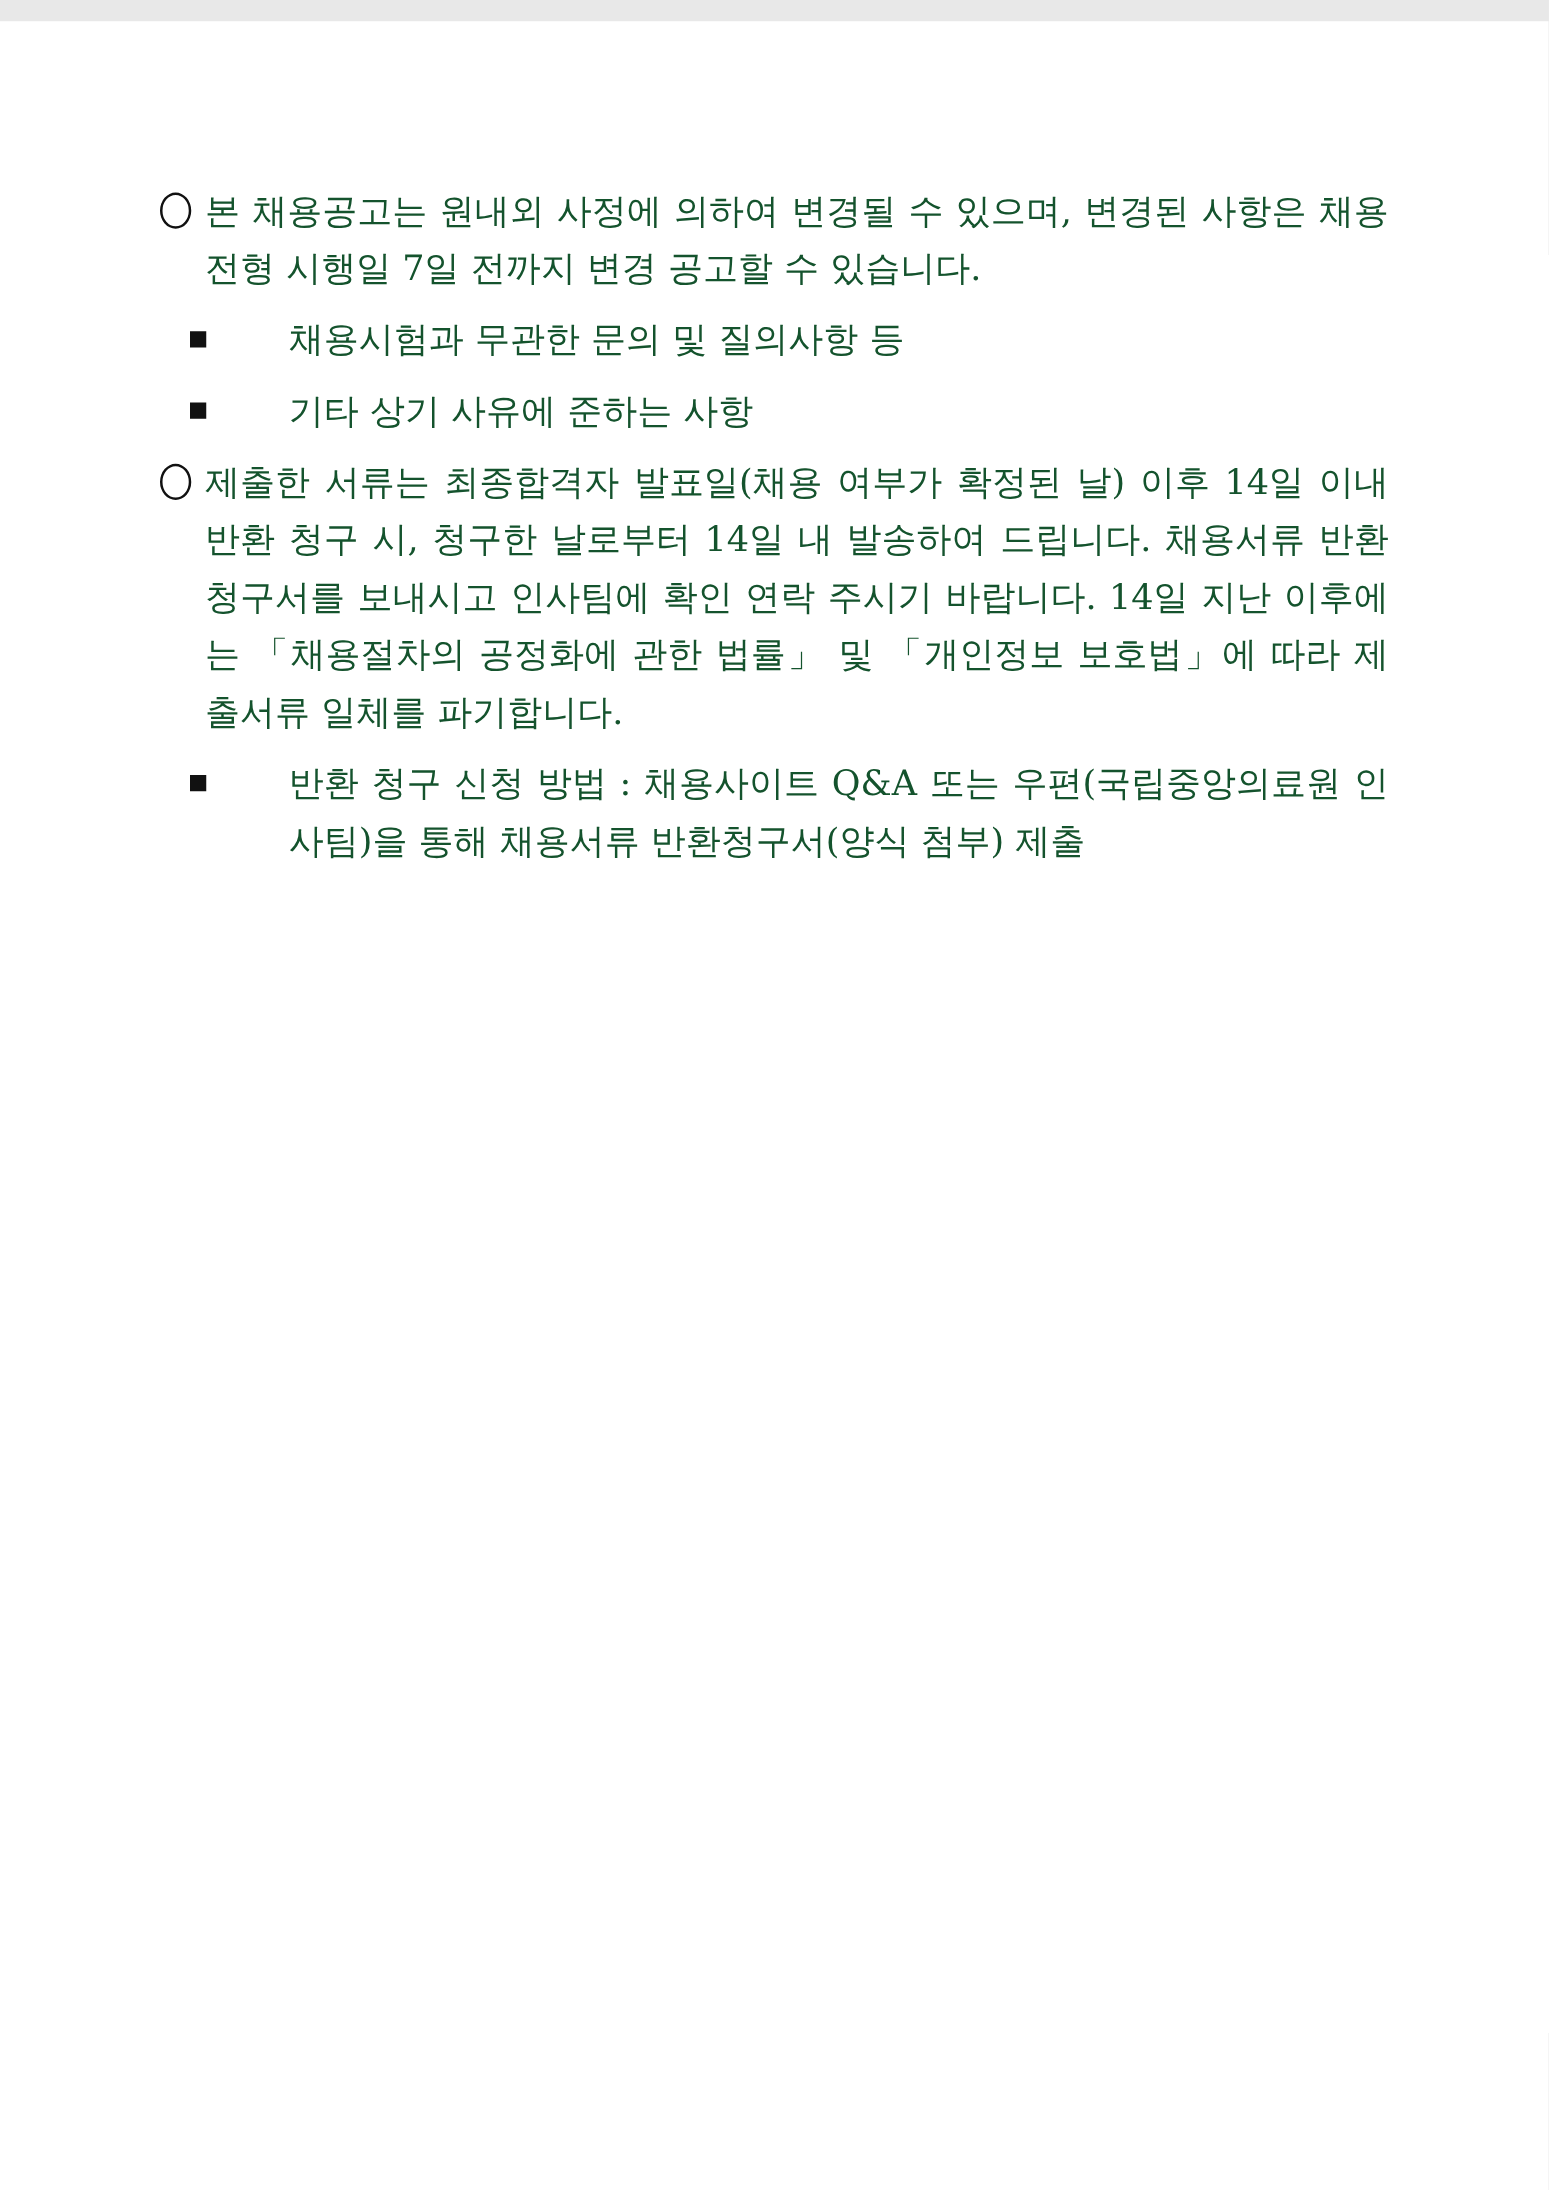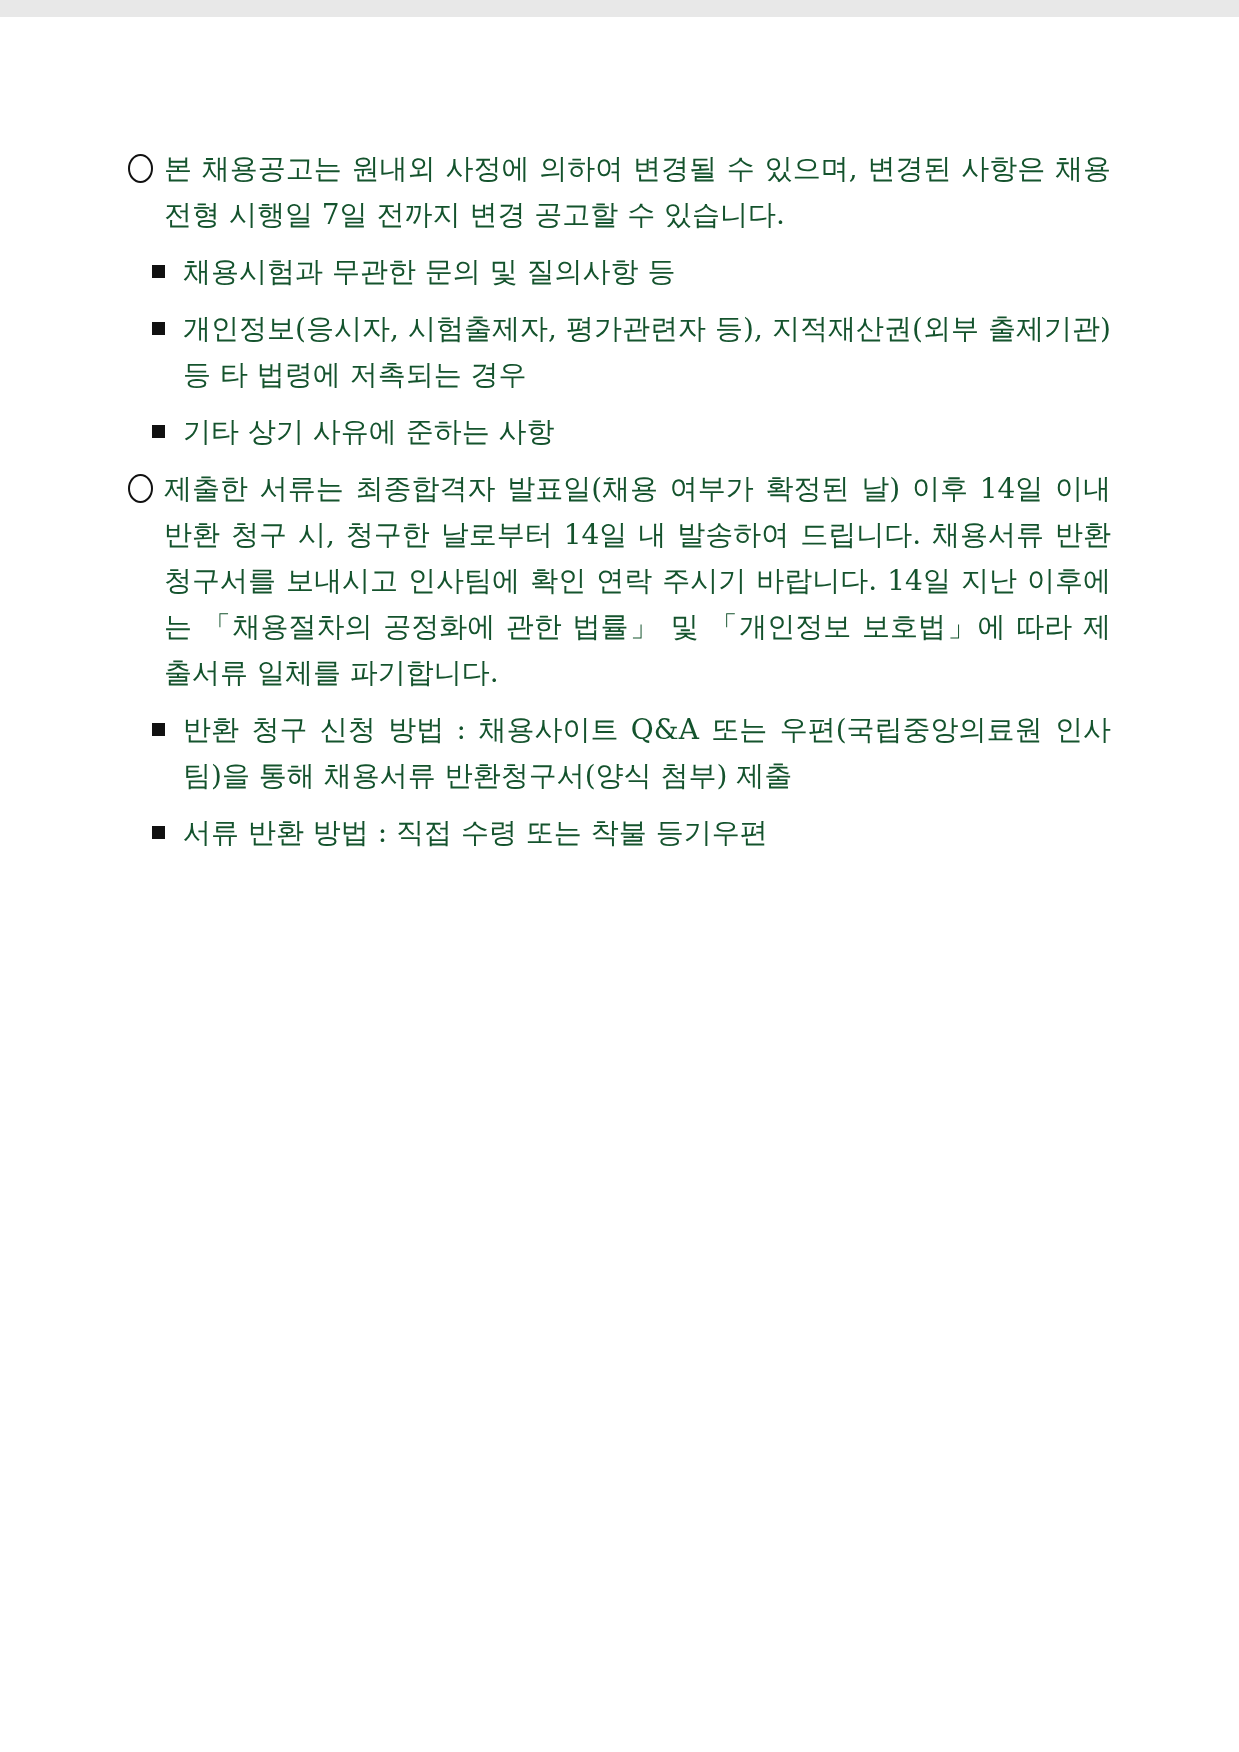--- a/index.html
+++ b/index.html
@@ -13,21 +13,21 @@
       font-family: "DejaVu Serif", "Liberation Serif", serif;
       color: #14532d;
       padding: 129px 128px 0 128px;
       overflow: hidden;
     }
     .item {
       display: flex;
       align-items: flex-start;
       margin-bottom: 11px;
     }
-    .item.square { margin-left: 22px; }
+    .item.square { margin-left: 22px; gap: 48px; }
     .marker-col {
       flex: 0 0 36px;
     }
     .item.square .marker-col { flex: 0 0 33px; }
     .circle-glyph {
       display: inline-block;
       width: 25px;
       height: 29px;
       margin-top: 8px;
       border: 2px solid #111111;
@@ -61,39 +61,31 @@
     <div class="text">본 채용공고는 원내외 사정에 의하여 변경될 수 있으며, 변경된 사항은 채용전형 시행일 7일 전까지 변경 공고할 수 있습니다.</div>
   </div>
 
 
 
   <div class="item square">
     <span class="marker-col"><span class="square-glyph"></span></span>
     <div class="text">채용시험과 무관한 문의 및 질의사항 등</div>
   </div>
 
-  <div class="item square">
-    <span class="marker-col"><span class="square-glyph"></span></span>
-    <div class="text">개인정보(응시자, 시험출제자, 평가관련자 등), 지적재산권(외부 출제기관) 등 타 법령에 저촉되는 경우</div>
-  </div>
 
   <div class="item square">
     <span class="marker-col"><span class="square-glyph"></span></span>
     <div class="text">기타 상기 사유에 준하는 사항</div>
   </div>
 
   <div class="item circle">
     <span class="marker-col"><span class="circle-glyph"></span></span>
     <div class="text">제출한 서류는 최종합격자 발표일(채용 여부가 확정된 날) 이후 14일 이내 반환 청구 시, 청구한 날로부터 14일 내 발송하여 드립니다. 채용서류 반환청구서를 보내시고 인사팀에 확인 연락 주시기 바랍니다. 14일 지난 이후에는 「채용절차의 공정화에 관한 법률」 및 「개인정보 보호법」에 따라 제출서류 일체를 파기합니다.</div>
   </div>
 
   <div class="item square">
     <span class="marker-col"><span class="square-glyph"></span></span>
     <div class="text">반환 청구 신청 방법 : 채용사이트 Q&amp;A 또는 우편(국립중앙의료원 인사팀)을 통해 채용서류 반환청구서(양식 첨부) 제출</div>
   </div>
 
-  <div class="item square">
-    <span class="marker-col"><span class="square-glyph"></span></span>
-    <div class="text">서류 반환 방법 : 직접 수령 또는 착불 등기우편</div>
-  </div>
 
 
 </div>
 
 </body></html>

